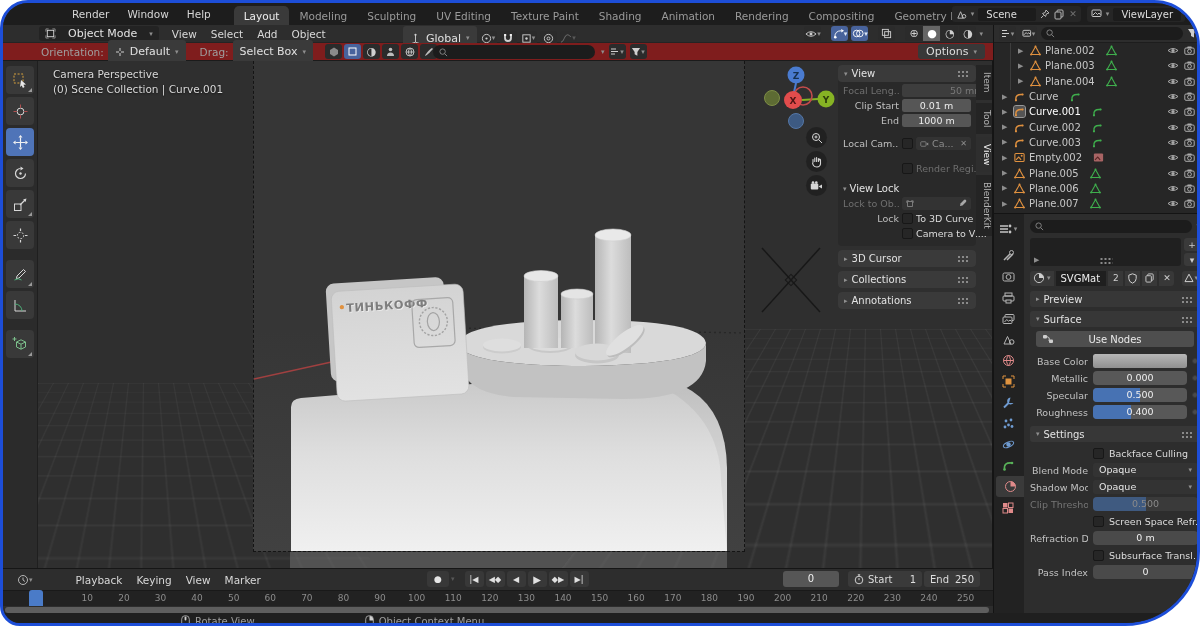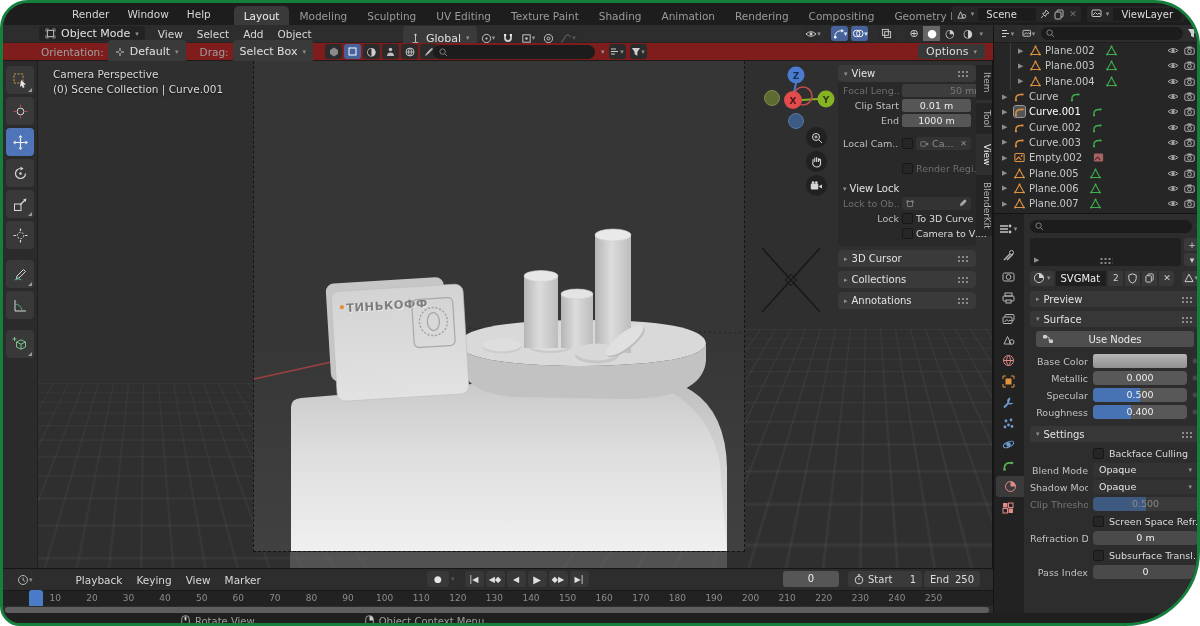--- a/index.html
+++ b/index.html
@@ -1,17 +1,17 @@
 <!DOCTYPE html>
 <html><head>
 <meta charset="utf-8">
 <style>
   html,body{margin:0;padding:0;background:#ffffff;}
   *{box-sizing:border-box;font-family:"DejaVu Sans",sans-serif;}
-  .win{position:relative;width:1200px;height:626px;background:#2e2e2e;border:3px solid #15803d;
+  .win{position:relative;width:1200px;height:626px;background:#2e2e2e;border:3px solid #1d4ed8;
        border-radius:28px 46px 75px 20px;overflow:hidden;font-size:11px;color:#c9c9c9;}
   .nw{white-space:nowrap;}
   svg{display:block;}
   .ic{display:inline-block;vertical-align:middle;}
 
   
   .topbar{position:absolute;left:0;top:0;width:1200px;height:22px;background:#1d1d1d;display:flex;align-items:center;}
   .tmenu{padding:0 9px;color:#d6d6d6;font-size:10.5px;cursor:default;}
   .tabs{display:flex;align-items:flex-end;height:22px;margin-left:14px;}
   .wtab{padding:4px 10px 3px;font-size:10.5px;color:#9a9a9a;border-radius:5px 5px 0 0;}
@@ -20,21 +20,21 @@
   .idblock{position:absolute;right:18px;top:3px;display:flex;gap:6px;align-items:center;}
   .idfield{display:flex;align-items:center;background:#262626;border-radius:3px;height:16px;padding:0 4px;gap:4px;}
   .idname{background:#1c1c1c;border-radius:2px;height:13px;line-height:13px;padding:0 8px;color:#dddddd;font-size:10px;min-width:58px;}
   .chev{color:#8f8f8f;font-size:7px;}
   .ghost{opacity:.45;}
 
   
   .vheader{position:absolute;left:0;top:22px;width:990px;height:18px;background:#2d2d2d;display:flex;align-items:center;border-bottom:1px solid #242424;}
   .tsettings{position:absolute;left:0;top:40px;width:990px;height:18px;background:#7f1d1d;display:flex;align-items:center;border-bottom:1px solid #1b1b1b;}
   .hmenu{padding:0 7px;color:#d8d8d8;font-size:10.5px;}
-  .modedrop{display:flex;align-items:center;gap:5px;background:rgba(0,0,0,.22);border-radius:3px;height:15px;padding:0 6px;margin-left:36px;color:#e2e2e2;text-align:center;}
+  .modedrop{display:flex;align-items:center;gap:12px;background:rgba(0,0,0,.22);border-radius:3px;height:15px;padding:0 6px;margin-left:36px;color:#e2e2e2;text-align:center;}
   .hlabel{color:#9f9f9f;font-size:10.5px;padding:0 4px;}
   .dropfield{display:flex;align-items:center;gap:5px;background:#3a3a3a;border-radius:3px;height:15px;padding:12px 7px;color:#e0e0e0;}
   .midcluster{position:absolute;left:400px;top:1px;display:flex;align-items:center;gap:3px;}
   .rightcluster{position:absolute;right:10px;top:1px;display:flex;align-items:center;gap:3px;}
   .tgl{display:flex;align-items:center;justify-content:center;height:15px;min-width:17px;border-radius:3px;background:#2b2b2b;color:#cfcfcf;}
   .tgl.blue{background:#48639c;color:#ffffff;}
   .tgl.lit{background:#666666;color:#ffffff;}
   .seg{display:flex;gap:1px;}
   .seg .tgl{border-radius:0;}
   .seg .tgl:first-child{border-radius:3px 0 0 3px;}
@@ -149,21 +149,21 @@
   .cklabel{color:#dddddd;font-size:9.5px;white-space:nowrap;overflow:hidden;}
 
   
   .timeline{position:absolute;left:0;top:565px;width:990px;height:45px;background:#2d2d2d;border-top:1px solid #161616;}
   .thead{position:relative;height:21px;display:flex;align-items:center;}
   .tlmenus{display:flex;margin-left:36px;}
   .playctr{position:absolute;left:424px;top:2px;display:flex;gap:2px;align-items:center;}
   .pbtn{height:16px;min-width:19px;background:#383838;border-radius:3px;color:#e0e0e0;font-size:8px;display:flex;align-items:center;justify-content:center;gap:1px;padding:0 3px;}
   .framefield{position:absolute;left:780px;top:2px;width:56px;height:16px;background:#565656;border-radius:3px;text-align:center;line-height:16px;color:#f0f0f0;font-size:10px;}
   .sefield{position:absolute;top:2px;height:16px;background:#3a3a3a;border-radius:3px;display:flex;align-items:center;gap:4px;padding:0 6px;color:#dddddd;font-size:10px;}
-  .ruler{position:absolute;left:0;top:21px;width:990px;height:16px;background:#222222;display:flex;padding-left:34px;border-top:1px solid #191919;}
+  .ruler{position:absolute;left:0;top:21px;width:990px;height:16px;background:#222222;display:flex;padding-left:66px;border-top:1px solid #191919;}
   .tick{flex:0 0 36.6px;text-align:center;color:#8c8c8c;font-size:9px;line-height:15px;}
   .playhead{position:absolute;left:26px;top:21px;width:14px;height:16px;background:#4a7bc8;border-radius:3px 3px 0 0;}
   .hscroll{position:absolute;left:2px;top:38px;width:984px;height:6px;background:#5e5e5e;border-radius:3px;}
 
   
   .statusbar{position:absolute;left:0;top:610px;width:1200px;height:16px;background:#1f1f1f;display:flex;align-items:center;color:#9d9d9d;font-size:10px;}
   .sitem{display:flex;align-items:center;gap:5px;}
   .seg-m,.seg-r{display:none;}
   .sitem.mmb .seg-m{display:block;}
   .sitem.rmb .seg-r{display:block;}

